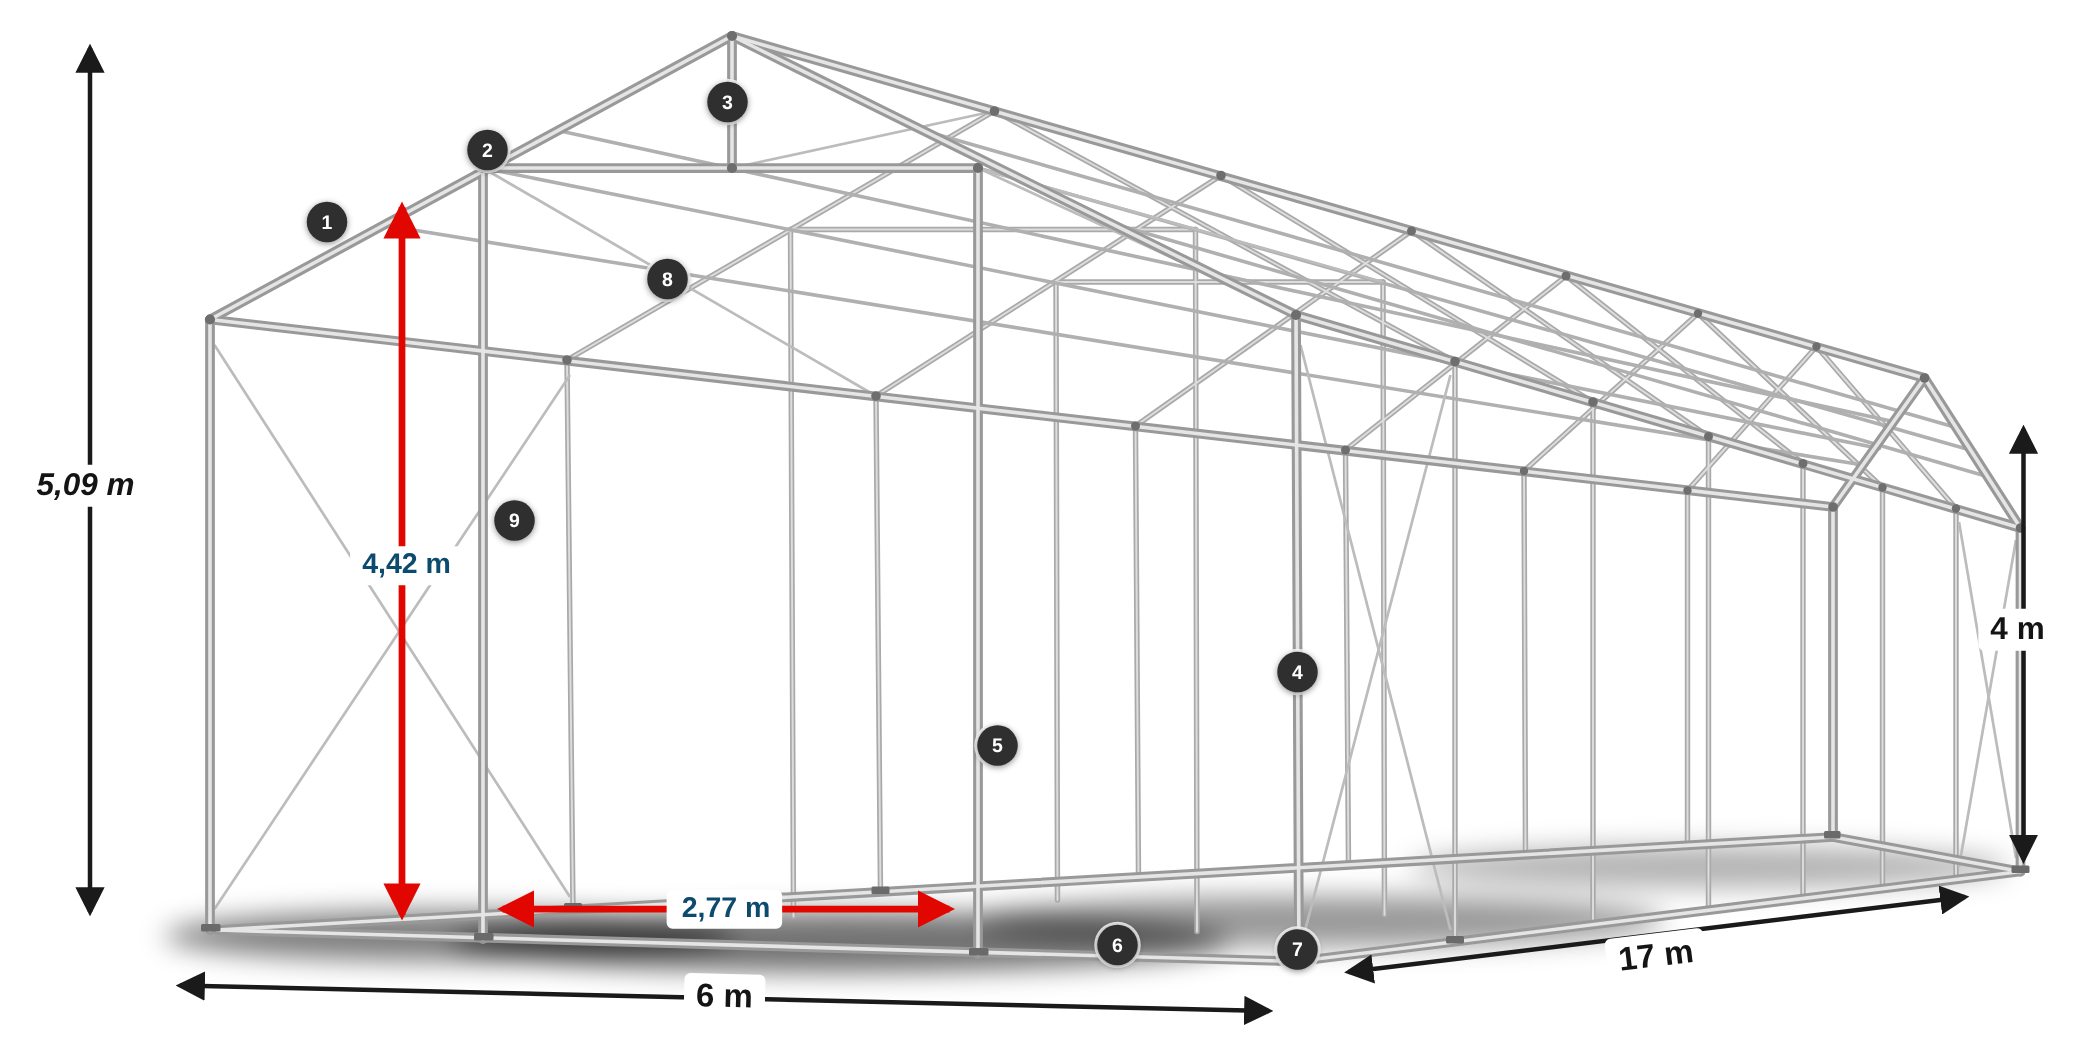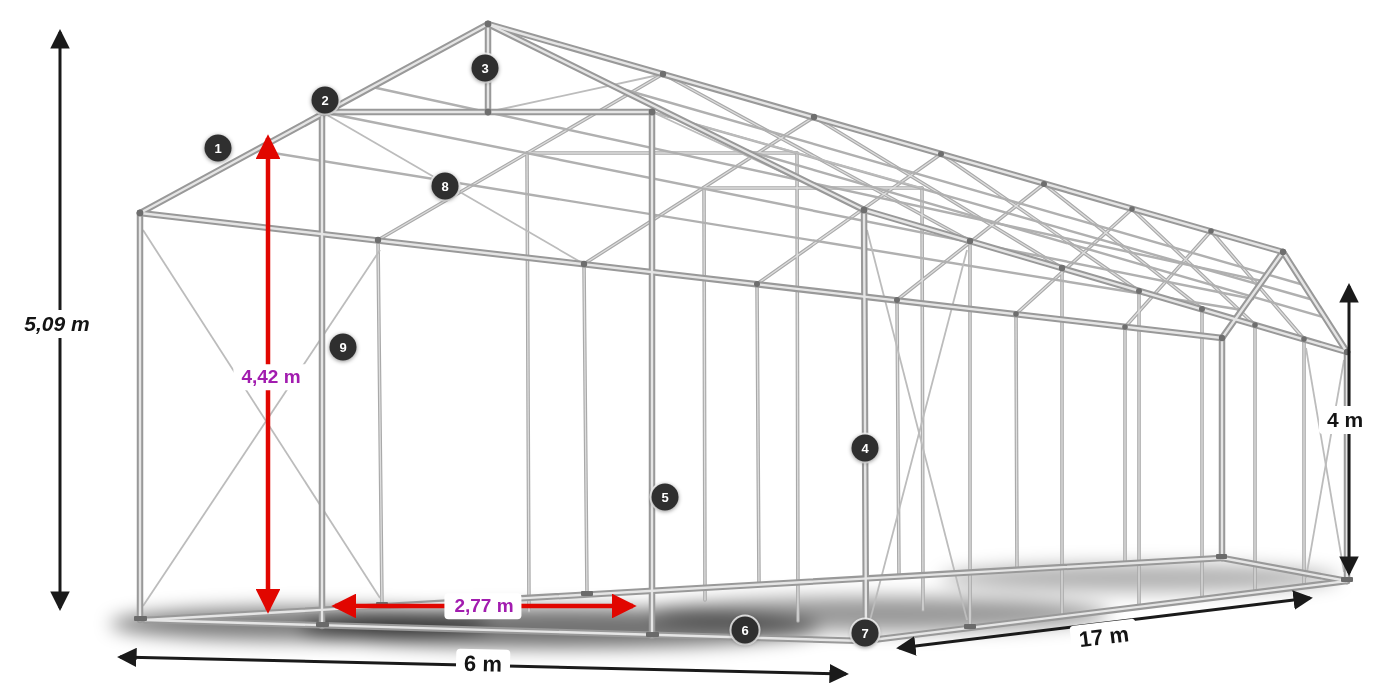--- a/index.html
+++ b/index.html
@@ -17,21 +17,21 @@
   .purlin{stroke:#b0b0b0;stroke-width:2.4;fill:none;stroke-linecap:round;}
   .thin{stroke:#bcbcbc;stroke-width:1.8;fill:none;}
   .joint{fill:#6e6e6e;}
   .plate{fill:#6a6a6a;}
 
   .dim-label{
     position:absolute;transform:translate(-50%,-50%);
     background:#ffffff;padding:1px 8px;border-radius:4px;
     font-weight:bold;font-size:21px;color:#141414;white-space:nowrap;line-height:1.25;
   }
-  .dim-label.red{color:#a21caf;font-size:19px;}
+  .dim-label.red{color:#0c4a6e;font-size:19px;}
   .dim-label.big{font-size:22px;}
   .dim-label.rot6{transform:translate(-50%,-50%) rotate(1.4deg);}
   .dim-label.rot17{transform:translate(-50%,-50%) rotate(-6.9deg);}
 
   .badge{
     position:absolute;transform:translate(-50%,-50%);
     width:27px;height:27px;border-radius:50%;
     background:#2f2f2f;color:#fff;font-size:13px;font-weight:bold;
     display:flex;align-items:center;justify-content:center;
     box-shadow:0 1px 4px rgba(0,0,0,.45), 0 0 0 2px rgba(255,255,255,.85);

